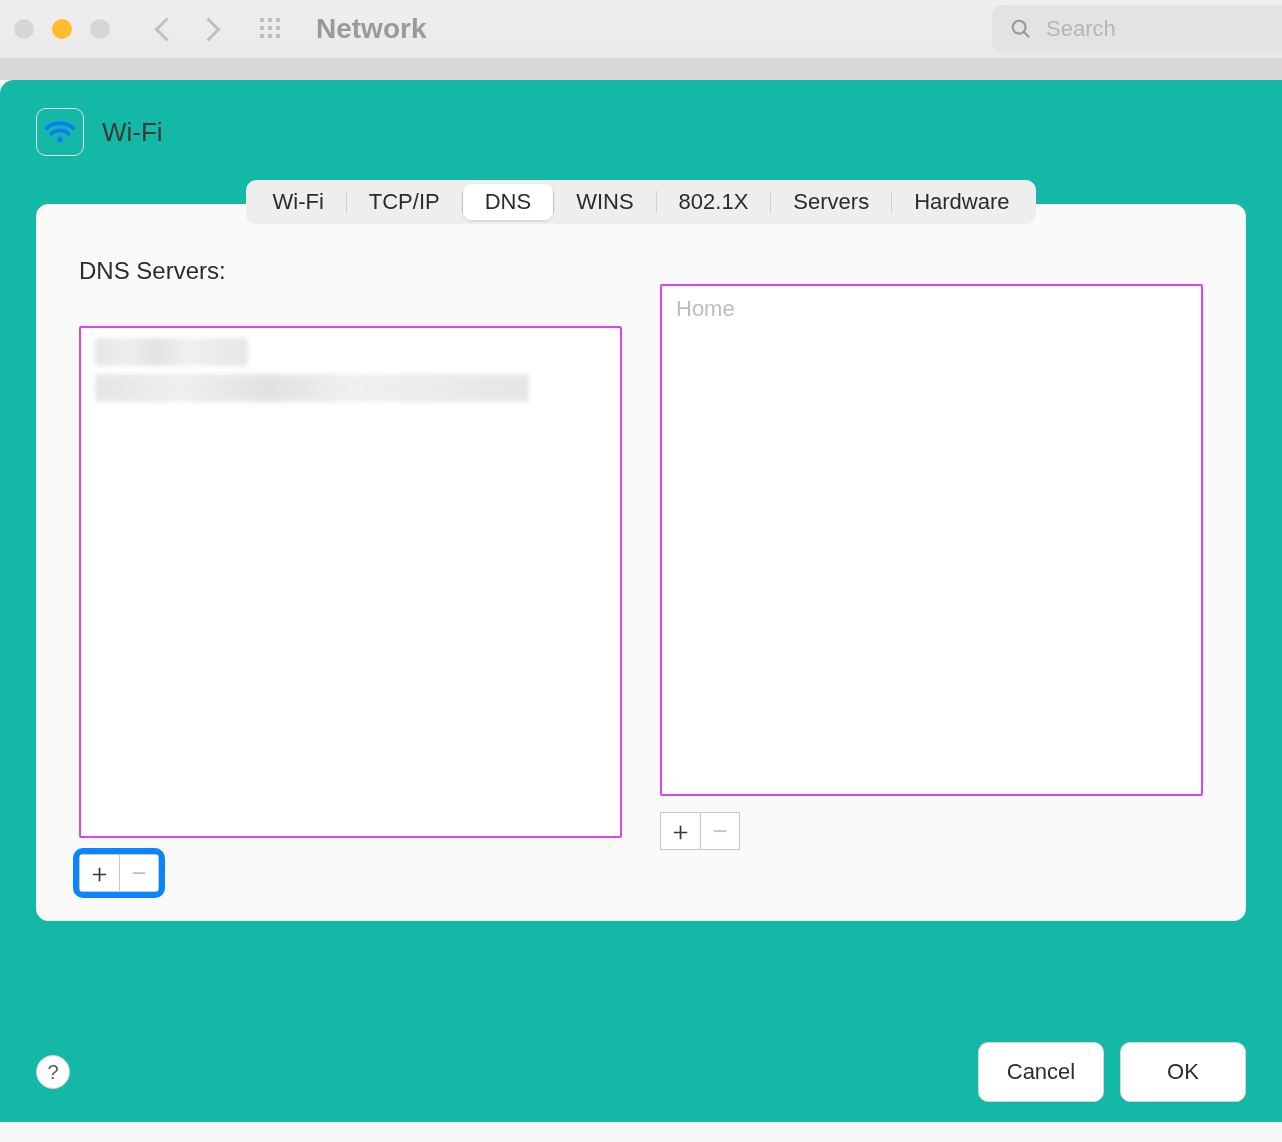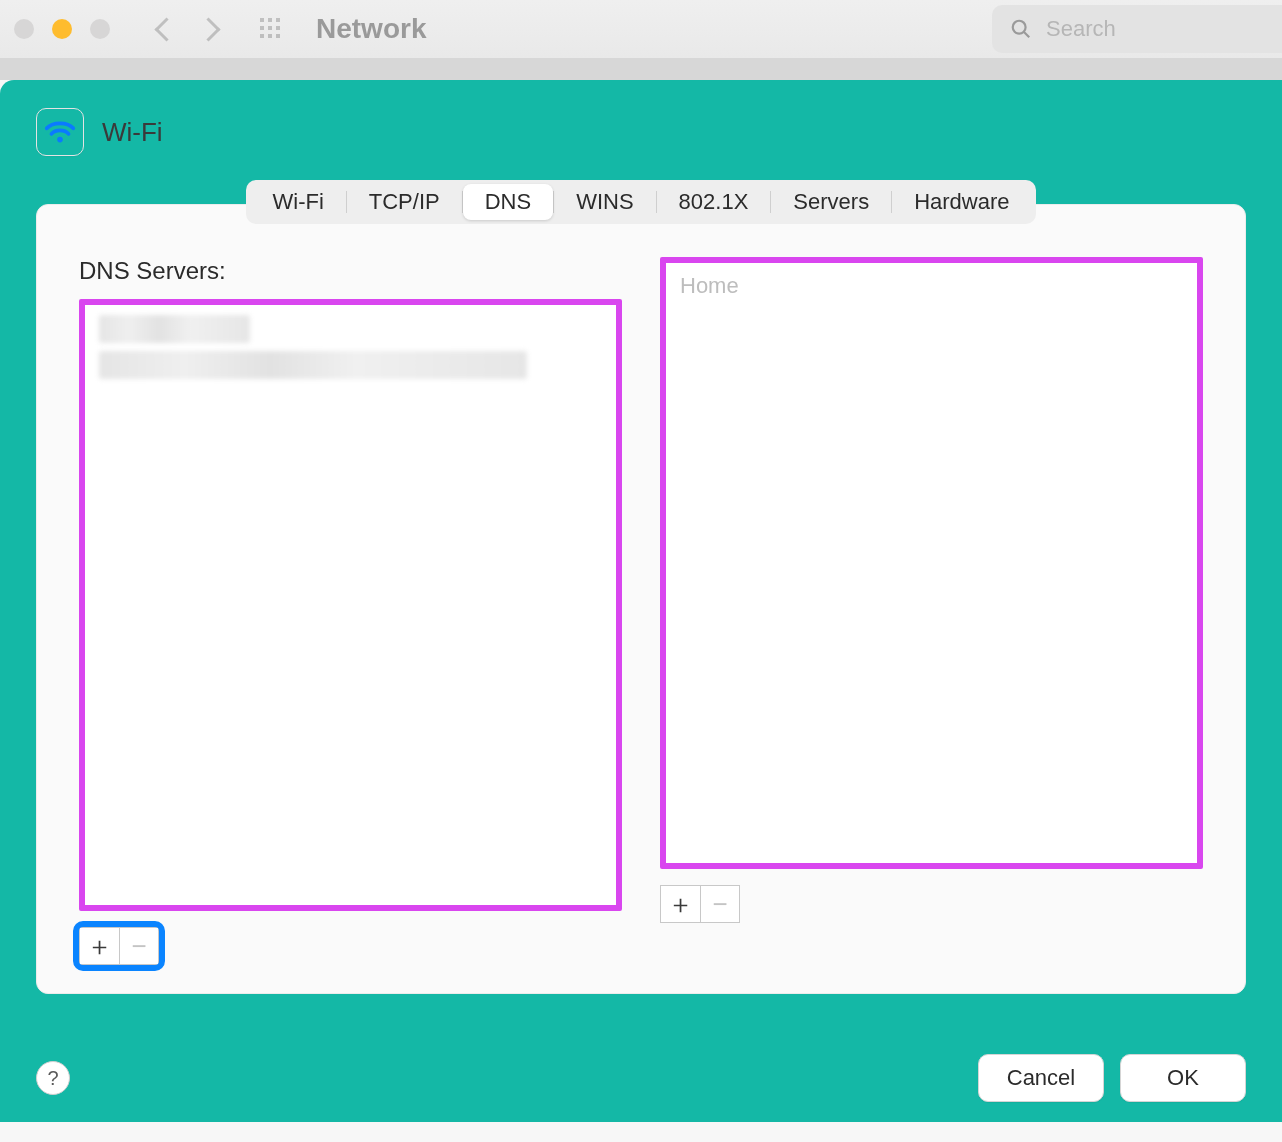--- a/index.html
+++ b/index.html
@@ -124,28 +124,29 @@
     border-radius: 12px;
     padding: 52px 42px 28px 42px;
   }
   .cols {
     display: flex; gap: 38px;
     align-items: flex-start;
   }
   .col { flex: 1 1 0; display: flex; flex-direction: column; }
   .col-label { font-size: 24px; margin-bottom: 14px; color: #2b2b2b; }
   .listbox {
-    height: 612px;
+    height: 512px;
     background: #ffffff;
-    border: 6px solid #d946ef;
+    border: 2px solid #d946ef;
     border-radius: 2px;
     padding: 10px 14px;
     font-size: 22px;
     color: #2b2b2b;
     overflow: hidden;
+    margin-top: 27px;
   }
   .listbox .item.placeholder { color: #bdbdbd; }
   .listbox .blur-row {
     height: 28px; margin-bottom: 8px; border-radius: 3px;
     background: linear-gradient(90deg,#e5e5e5,#efefef 20%,#e2e2e2 40%,#f0f0f0 60%,#e6e6e6);
     filter: blur(2.5px);
   }
   .listbox .blur-row.short { width: 30%; }
   .listbox .blur-row.long  { width: 85%; }
 
@@ -182,21 +183,21 @@
     gap: 16px;
   }
   .help-btn {
     width: 34px; height: 34px; border-radius: 50%;
     border: 1px solid #cfcfcf; background: #ffffff;
     display: flex; align-items: center; justify-content: center;
     font-size: 20px; color: #5a5a5a;
   }
   .footer .spacer { flex: 1; }
   .push-btn {
-    min-width: 126px; height: 48px;
+    min-width: 126px; height: 60px;
     border: 1px solid #d5d5d5; border-radius: 10px;
     background: #ffffff;
     font-size: 22px; color: #2b2b2b;
     display: flex; align-items: center; justify-content: center;
     box-shadow: 0 1px 1px rgba(0,0,0,.05);
   }
 </style>
 </head>
 <body>
 

